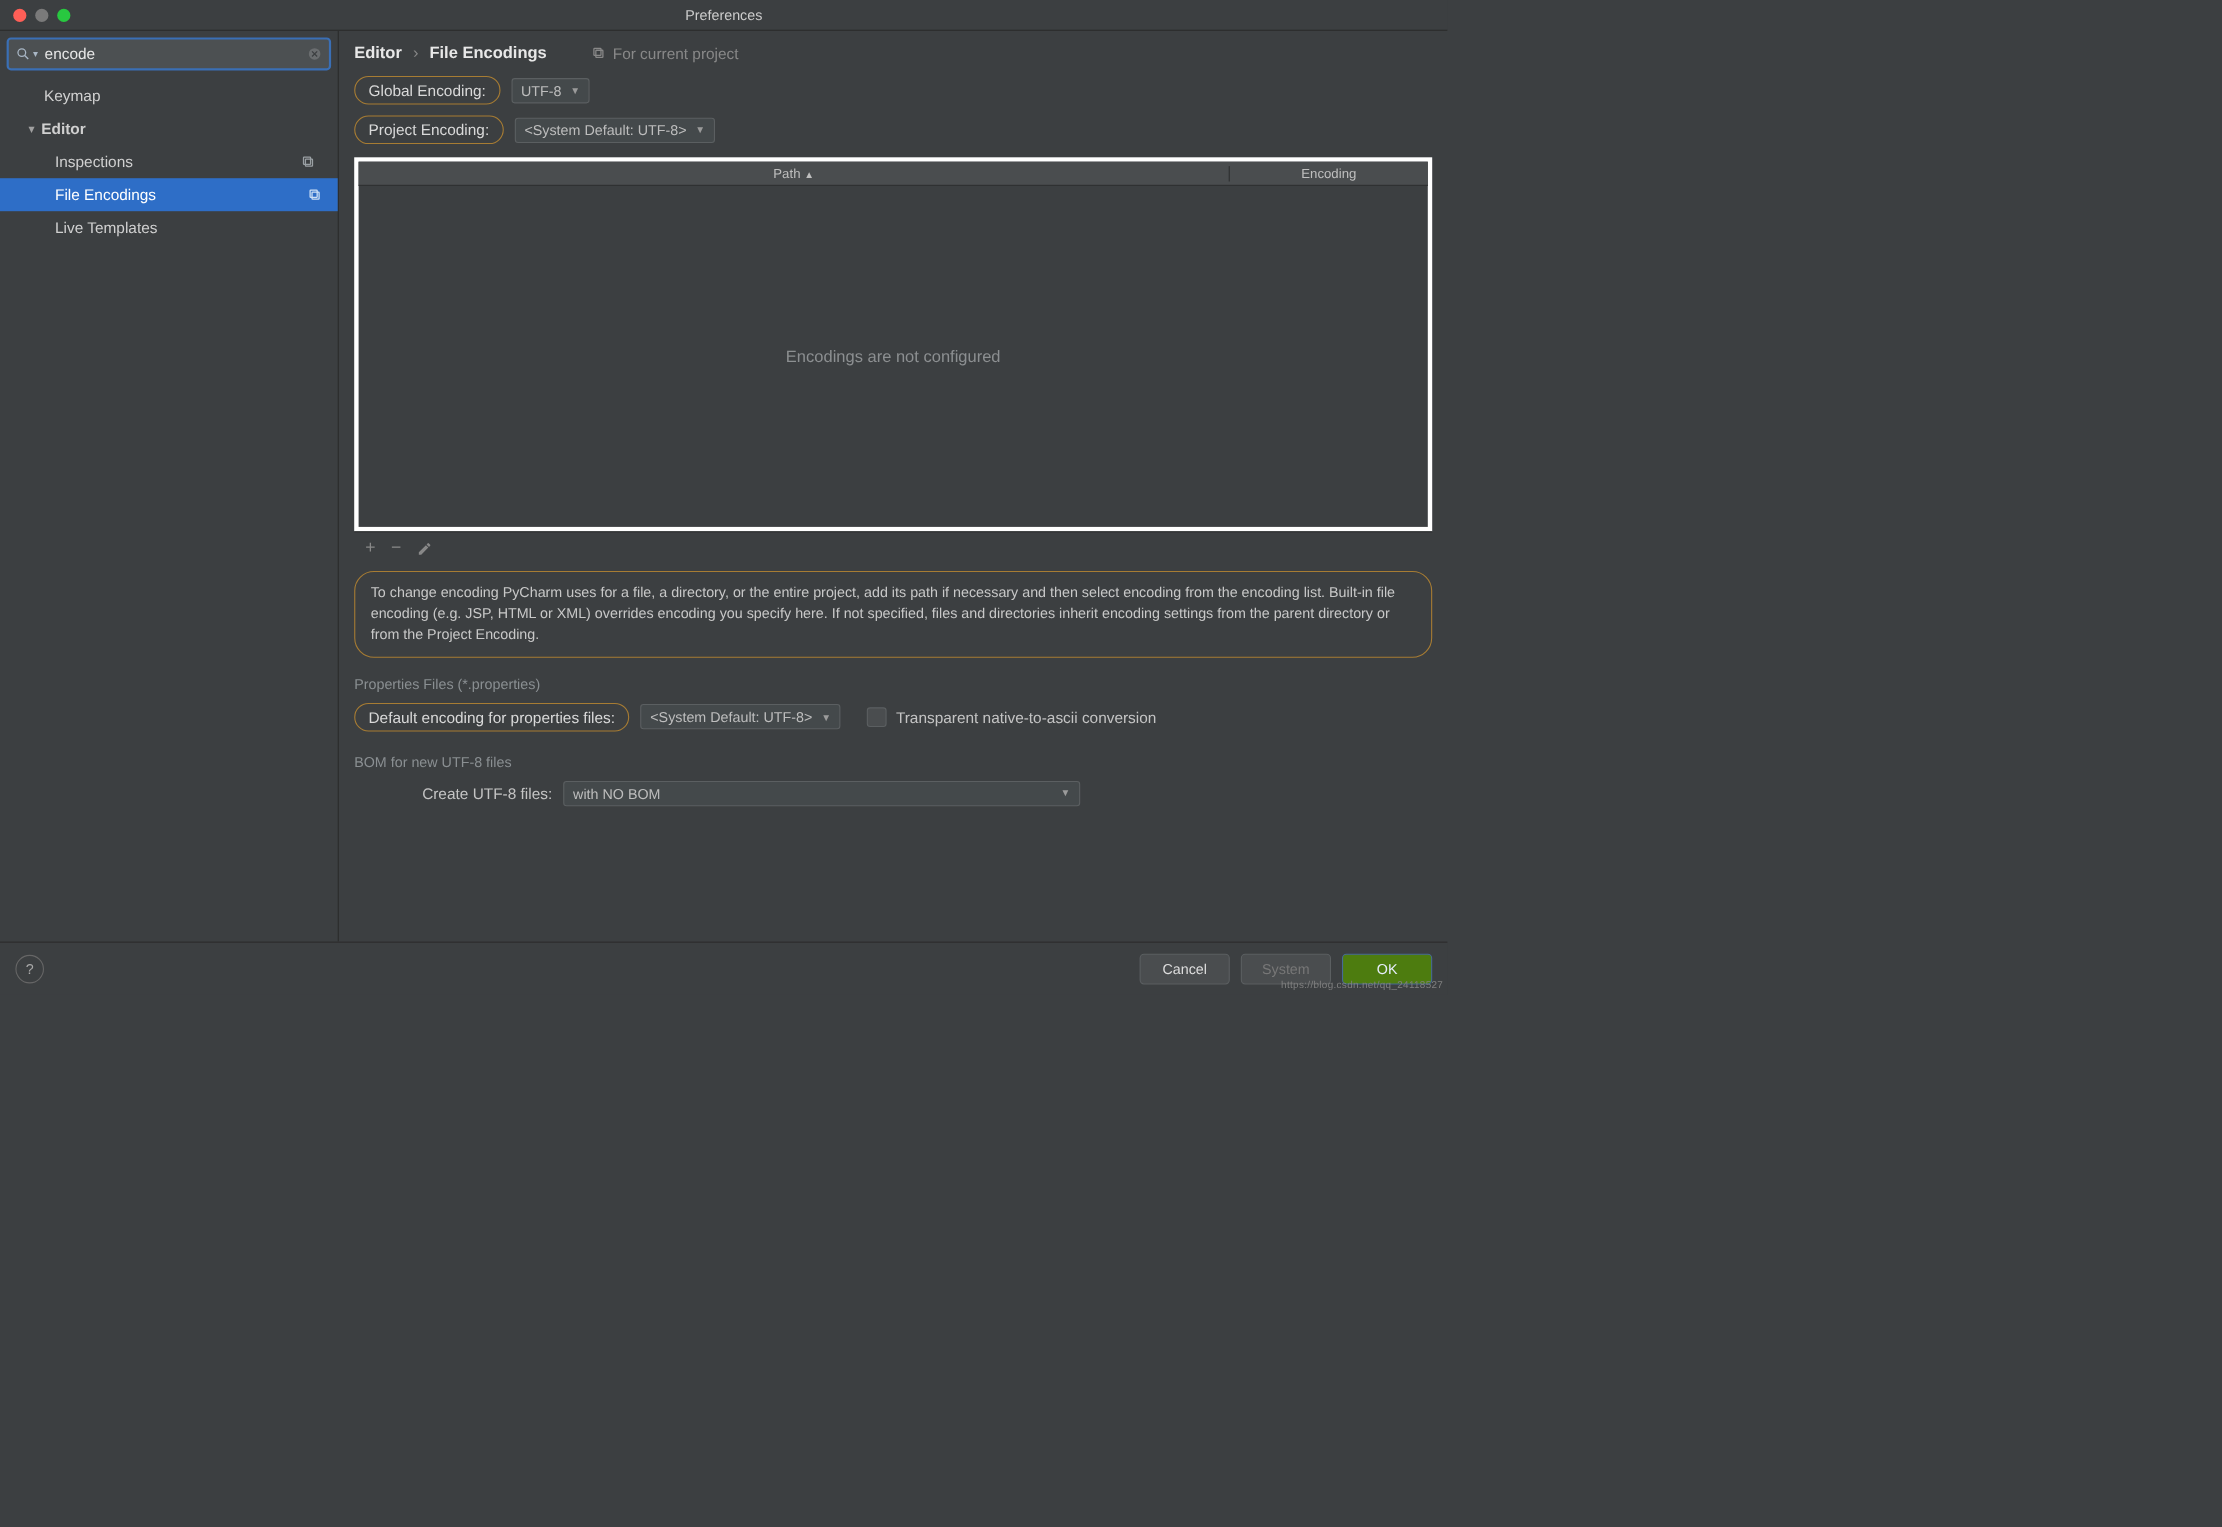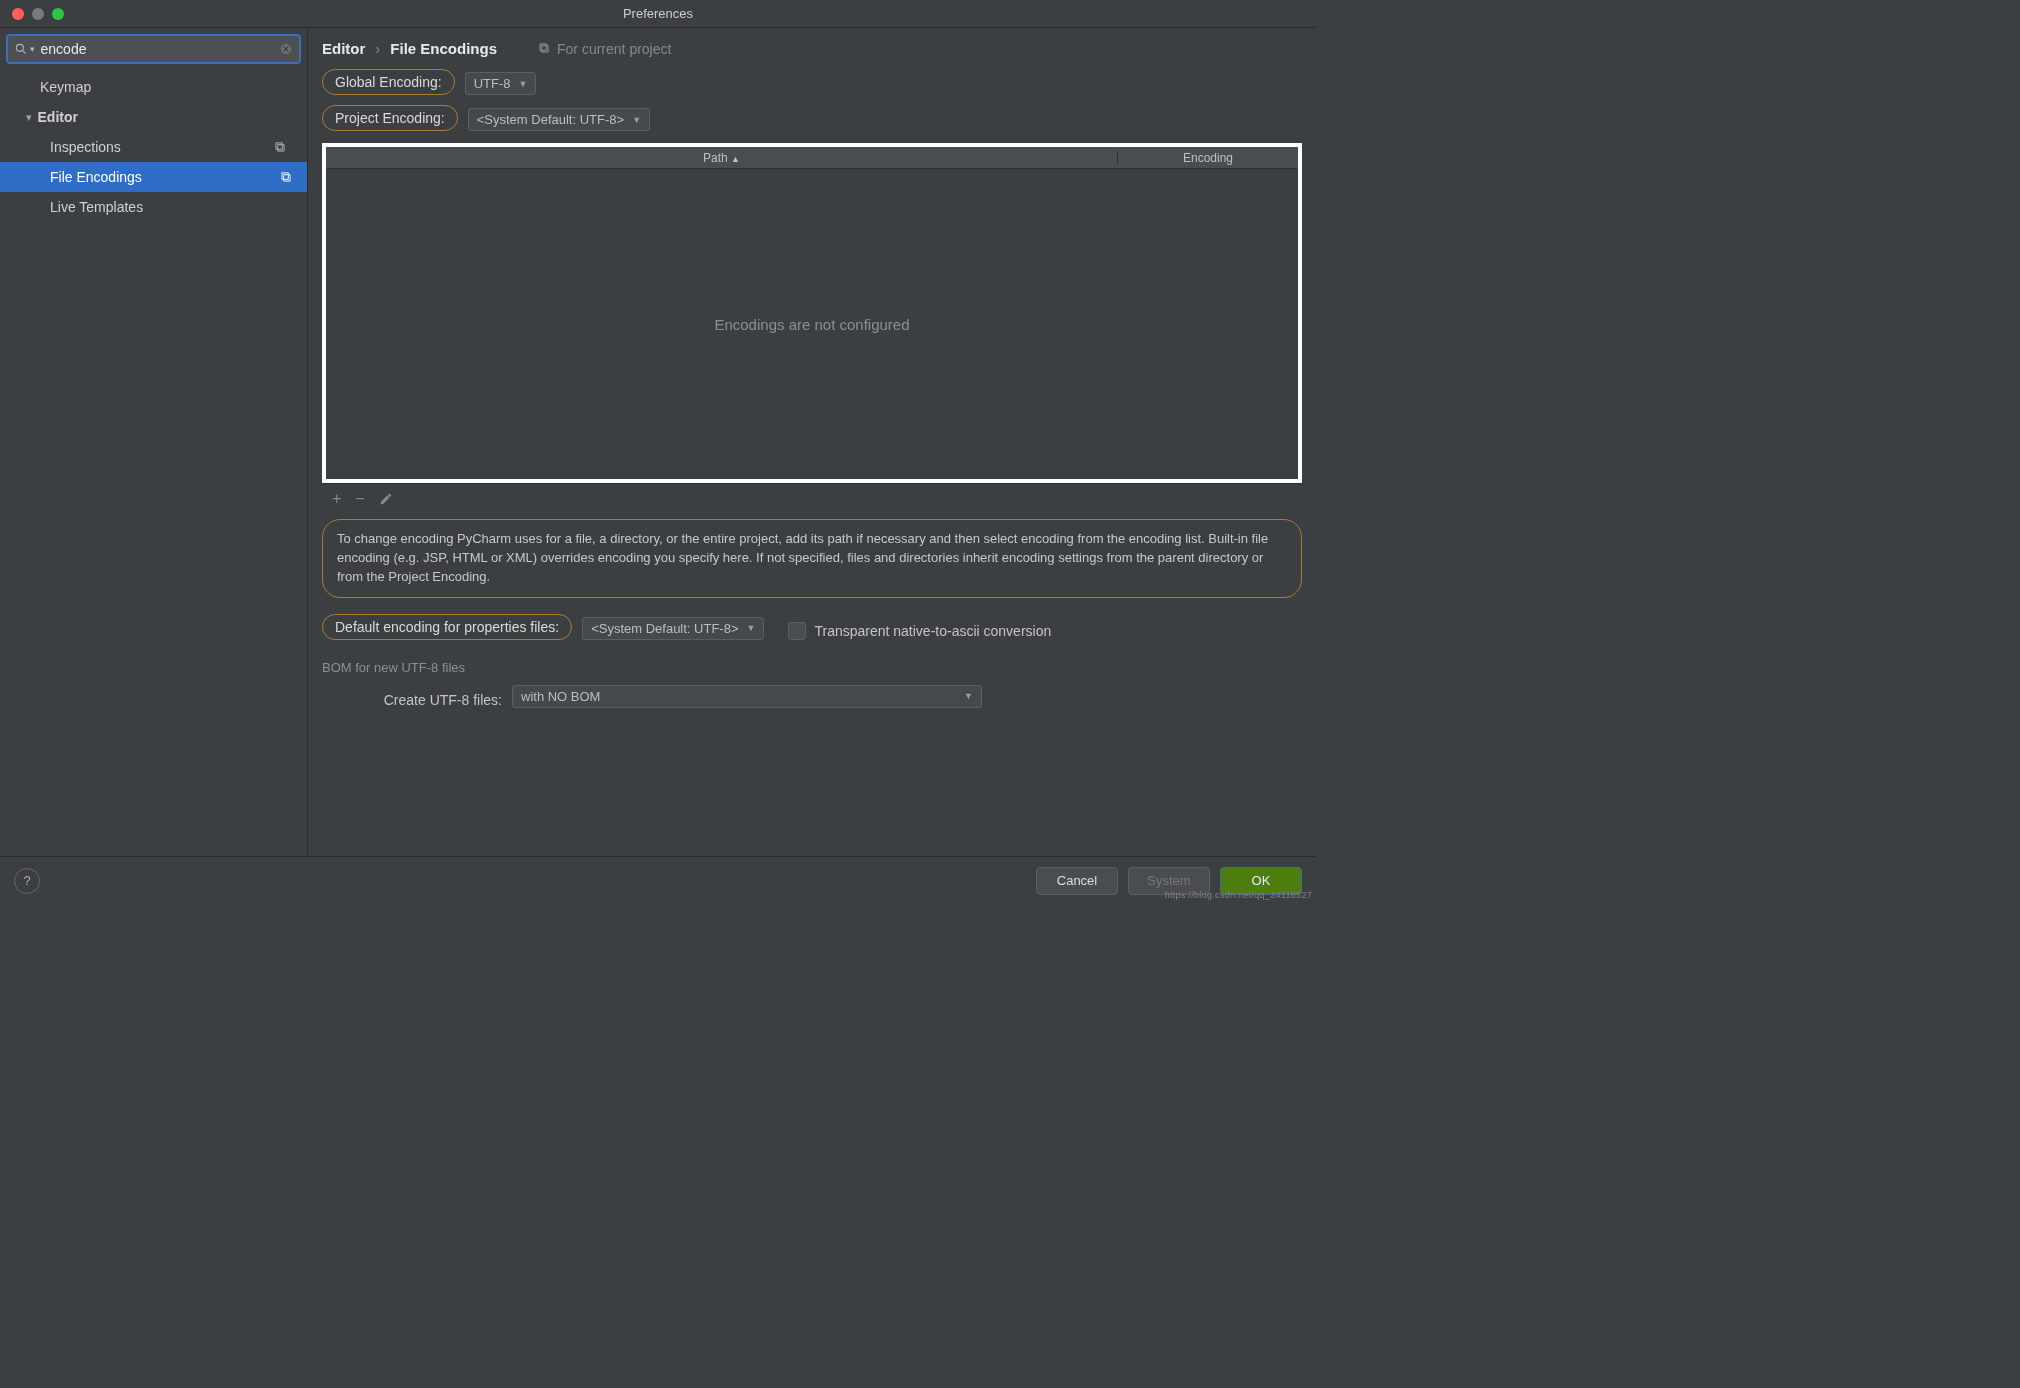--- a/index.html
+++ b/index.html
@@ -80,21 +80,21 @@
     flex: 1; padding: 12px 14px 0 14px; position: relative;
     display: flex; flex-direction: column; overflow:hidden;
   }
   .breadcrumb {
     display: flex; align-items: center; gap: 10px; font-size: 15px;
     margin-bottom: 12px;
   }
   .breadcrumb .strong { color: #e8e8e8; font-weight: 600; }
   .breadcrumb .sep { color: #888; }
   .breadcrumb .scope { color: #888; font-size: 14px; display:flex; align-items:flex-start; gap:6px; margin-left: 30px;}
-  .row { display: flex; align-items: flex-end; gap: 10px; margin-bottom: 10px; }
+  .row { display: flex; align-items: center; gap: 10px; margin-bottom: 10px; }
   .highlight-pill {
     border: 1.5px solid #a77c33;
     border-radius: 20px;
     padding: 4px 12px;
     color: #d9d9d9;
     font-size: 14px;
   }
   .selectbox {
     background: #44494b;
     border: 1px solid #5b5f61;
@@ -276,20 +276,21 @@
       <span>−</span>
       <span>
         <svg width="14" height="14" viewBox="0 0 24 24" fill="#888">
             <path d="M3 17.25V21h3.75L17.8 9.94l-3.75-3.75L3 17.25zM20.7 7.04a1 1 0 0 0 0-1.41l-2.34-2.34a1 1 0 0 0-1.41 0l-1.83 1.83 3.75 3.75 1.83-1.83z"></path>
           </svg>
       </span>
     </div>
 
     <div class="help-box">To change encoding PyCharm uses for a file, a directory, or the entire project, add its path if necessary and then select encoding from the encoding list. Built-in file encoding (e.g. JSP, HTML or XML) overrides encoding you specify here. If not specified, files and directories inherit encoding settings from the parent directory or from the Project Encoding.</div>
 
+    <div class="section-label">Properties Files (*.properties)</div>
     <div class="row" style="margin-bottom:20px;">
       <span class="highlight-pill">Default encoding for properties files:</span>
       <span class="selectbox">
         <span>&lt;System Default: UTF-8&gt;</span>
         <span class="caret">▼</span>
       </span>
       <span style="display:inline-flex;align-items:center;gap:8px;margin-left:14px;">
         <span class="checkbox-fake"></span>
         <span style="color:#c4c4c4;font-size:14px;">Transparent native-to-ascii conversion</span>
       </span>

